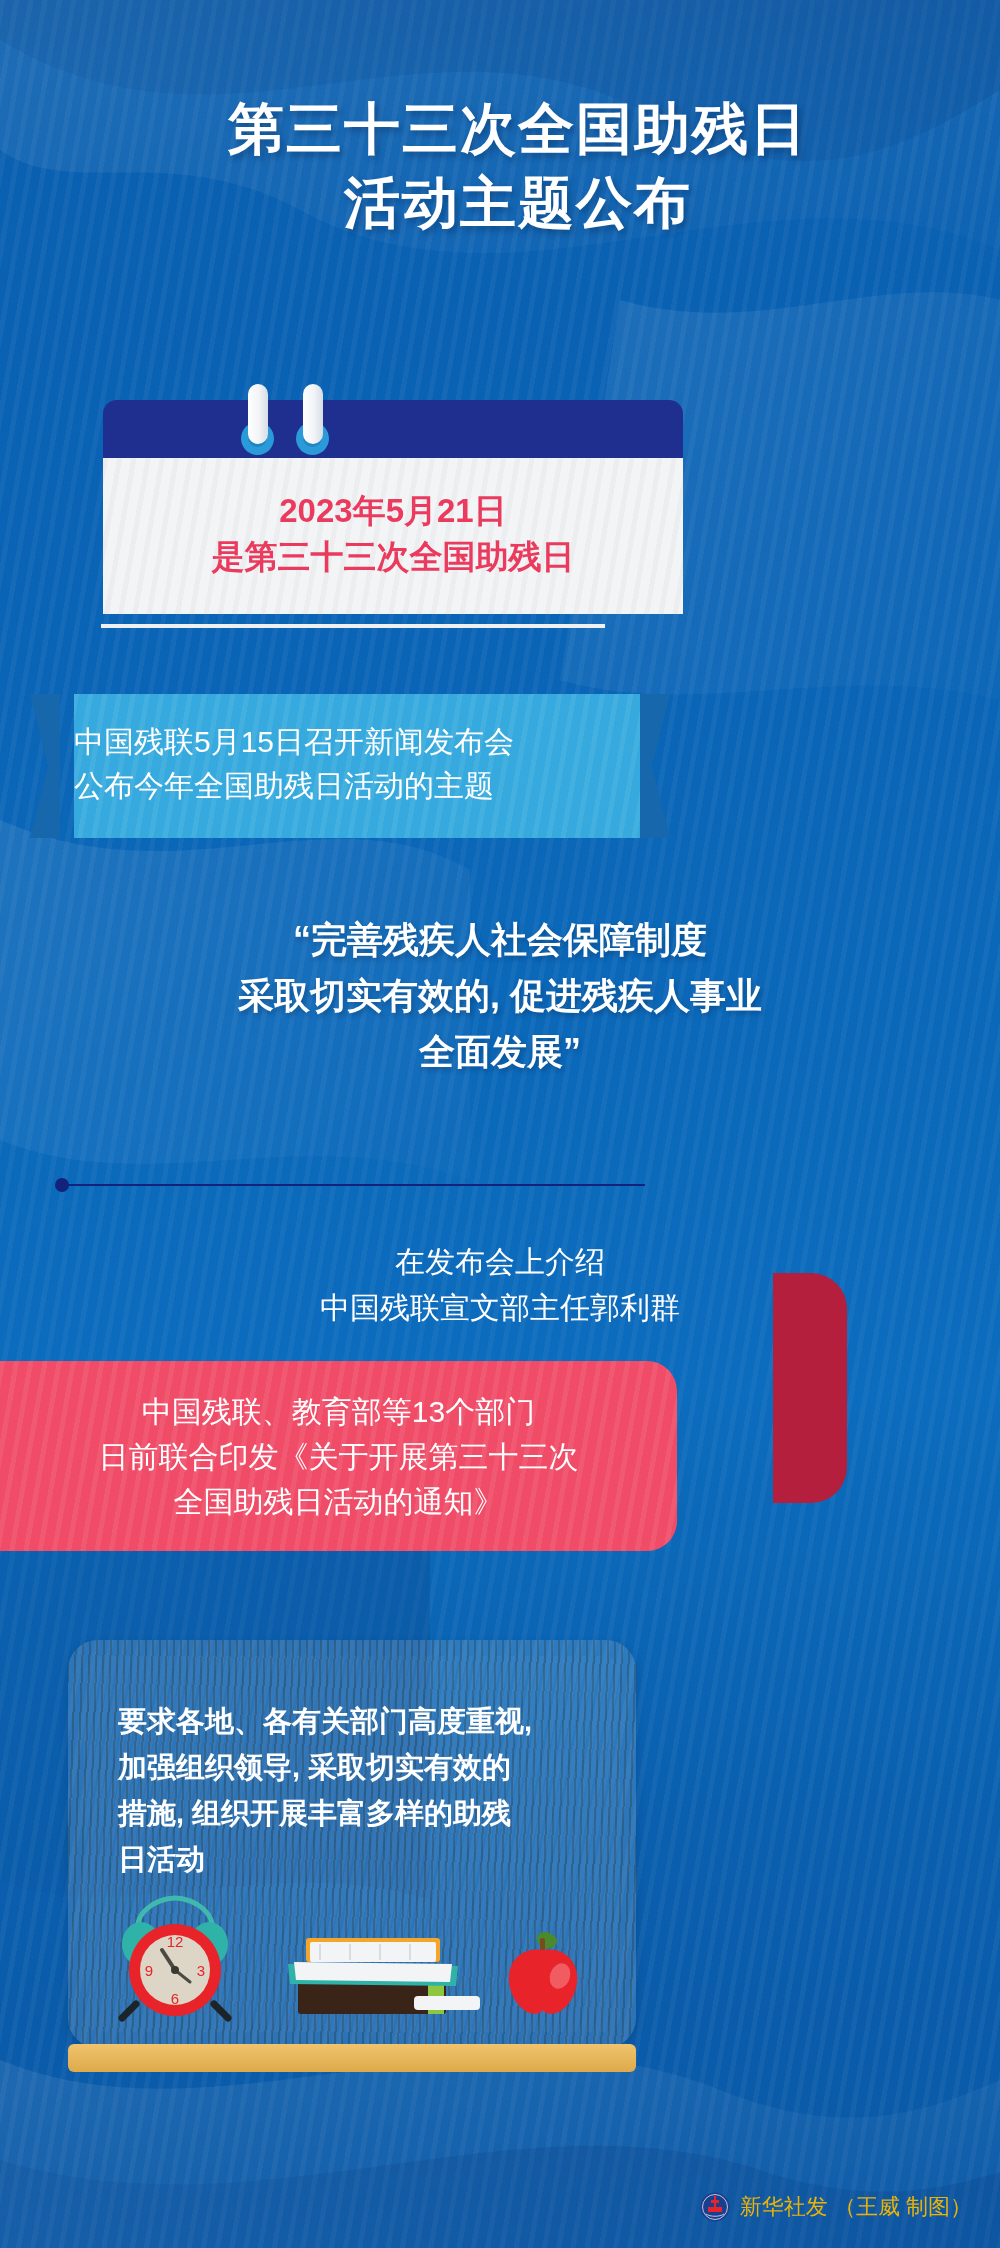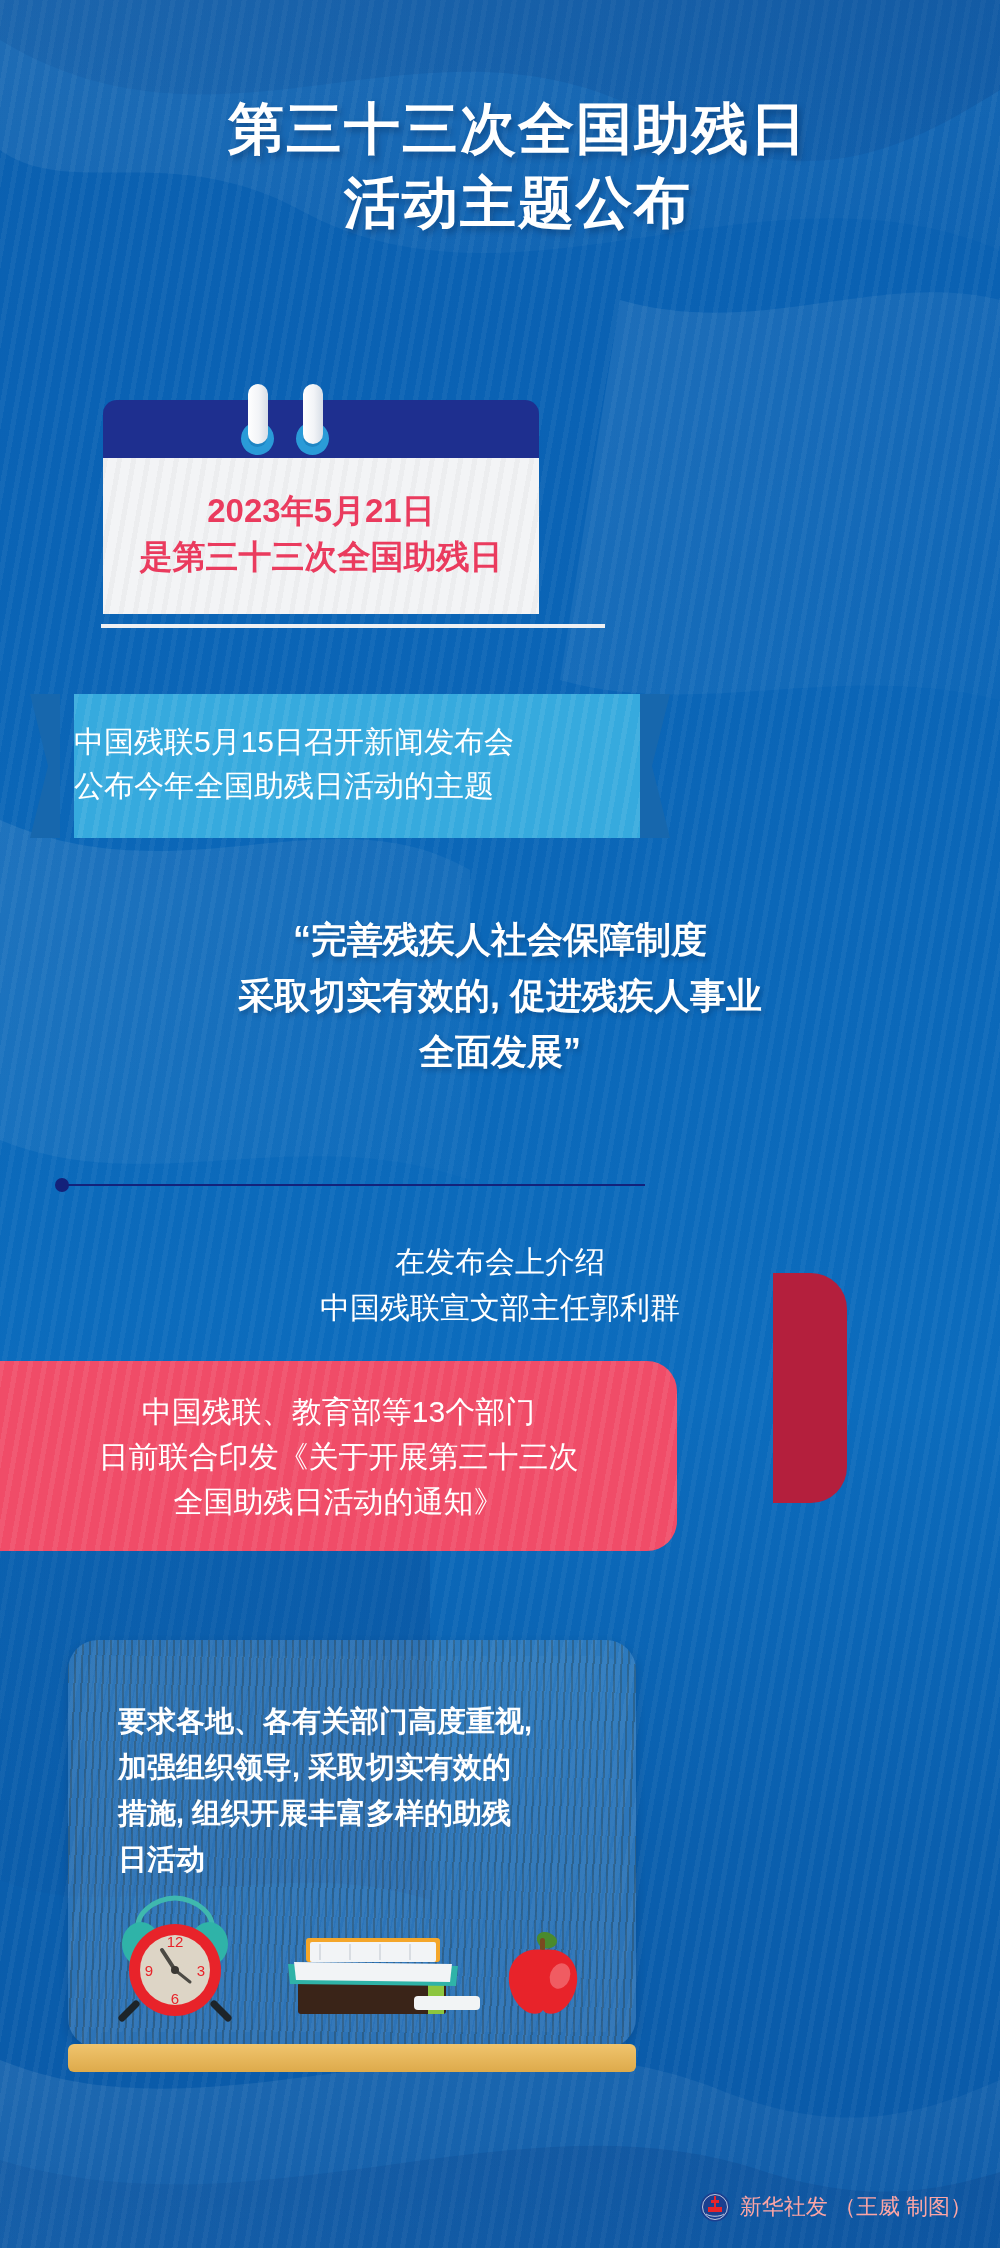--- a/index.html
+++ b/index.html
@@ -28,21 +28,21 @@
   .line { display:block; white-space:nowrap; }
 
   
   #title-block { top:92px; }
   #title-block .line {
     color:#ffffff; font-size:56px; font-weight:bold; letter-spacing:2px;
     line-height:74px; text-shadow:3px 4px 6px rgba(0,30,70,.35);padding-left:36px;
   }
 
   
-  #calendar { position:absolute; left:103px; top:400px; width:436px; z-index:6; }
+  #calendar { position:absolute; left:103px; top:400px; width:580px; z-index:6; }
   .cal-ring {
     position:absolute; top:-16px; width:20px; height:60px; border-radius:10px;
     background:linear-gradient(90deg,#ffffff 0%,#f2f4f7 55%,#d6dde6 100%); z-index:3;
   }
   .cal-ring.r1 { left:145px; }
   .cal-ring.r2 { left:200px; }
   .cal-ringbase {
     position:absolute; top:22px; width:33px; height:33px; border-radius:50%;
     background:#2a9bd8; z-index:2;
   }
@@ -161,21 +161,21 @@
   .chalk {
     position:absolute; right:140px; bottom:22px; width:66px; height:14px;
     background:#f2f4f5; border-radius:4px;
   }
 
   
   #footer {
     position:absolute; right:28px; bottom:26px; z-index:8;
     display:flex; align-items:center; gap:10px;
   }
-  #footer .ftxt { color:#fca5a5; font-size:22px; font-weight:500; white-space:nowrap; }
+  #footer .ftxt { color:#eab308; font-size:22px; font-weight:500; white-space:nowrap; }
   .xh-logo { width:30px; height:30px; flex:0 0 30px; }
 </style>
 </head>
 <body>
 
 <div class="bg"></div>
 <div class="bg-stripes"></div>
 <svg class="wave" viewBox="0 0 1000 2248" preserveAspectRatio="none">
   <defs>
     <linearGradient id="wv1" x1="0" y1="0" x2="1" y2="1">

